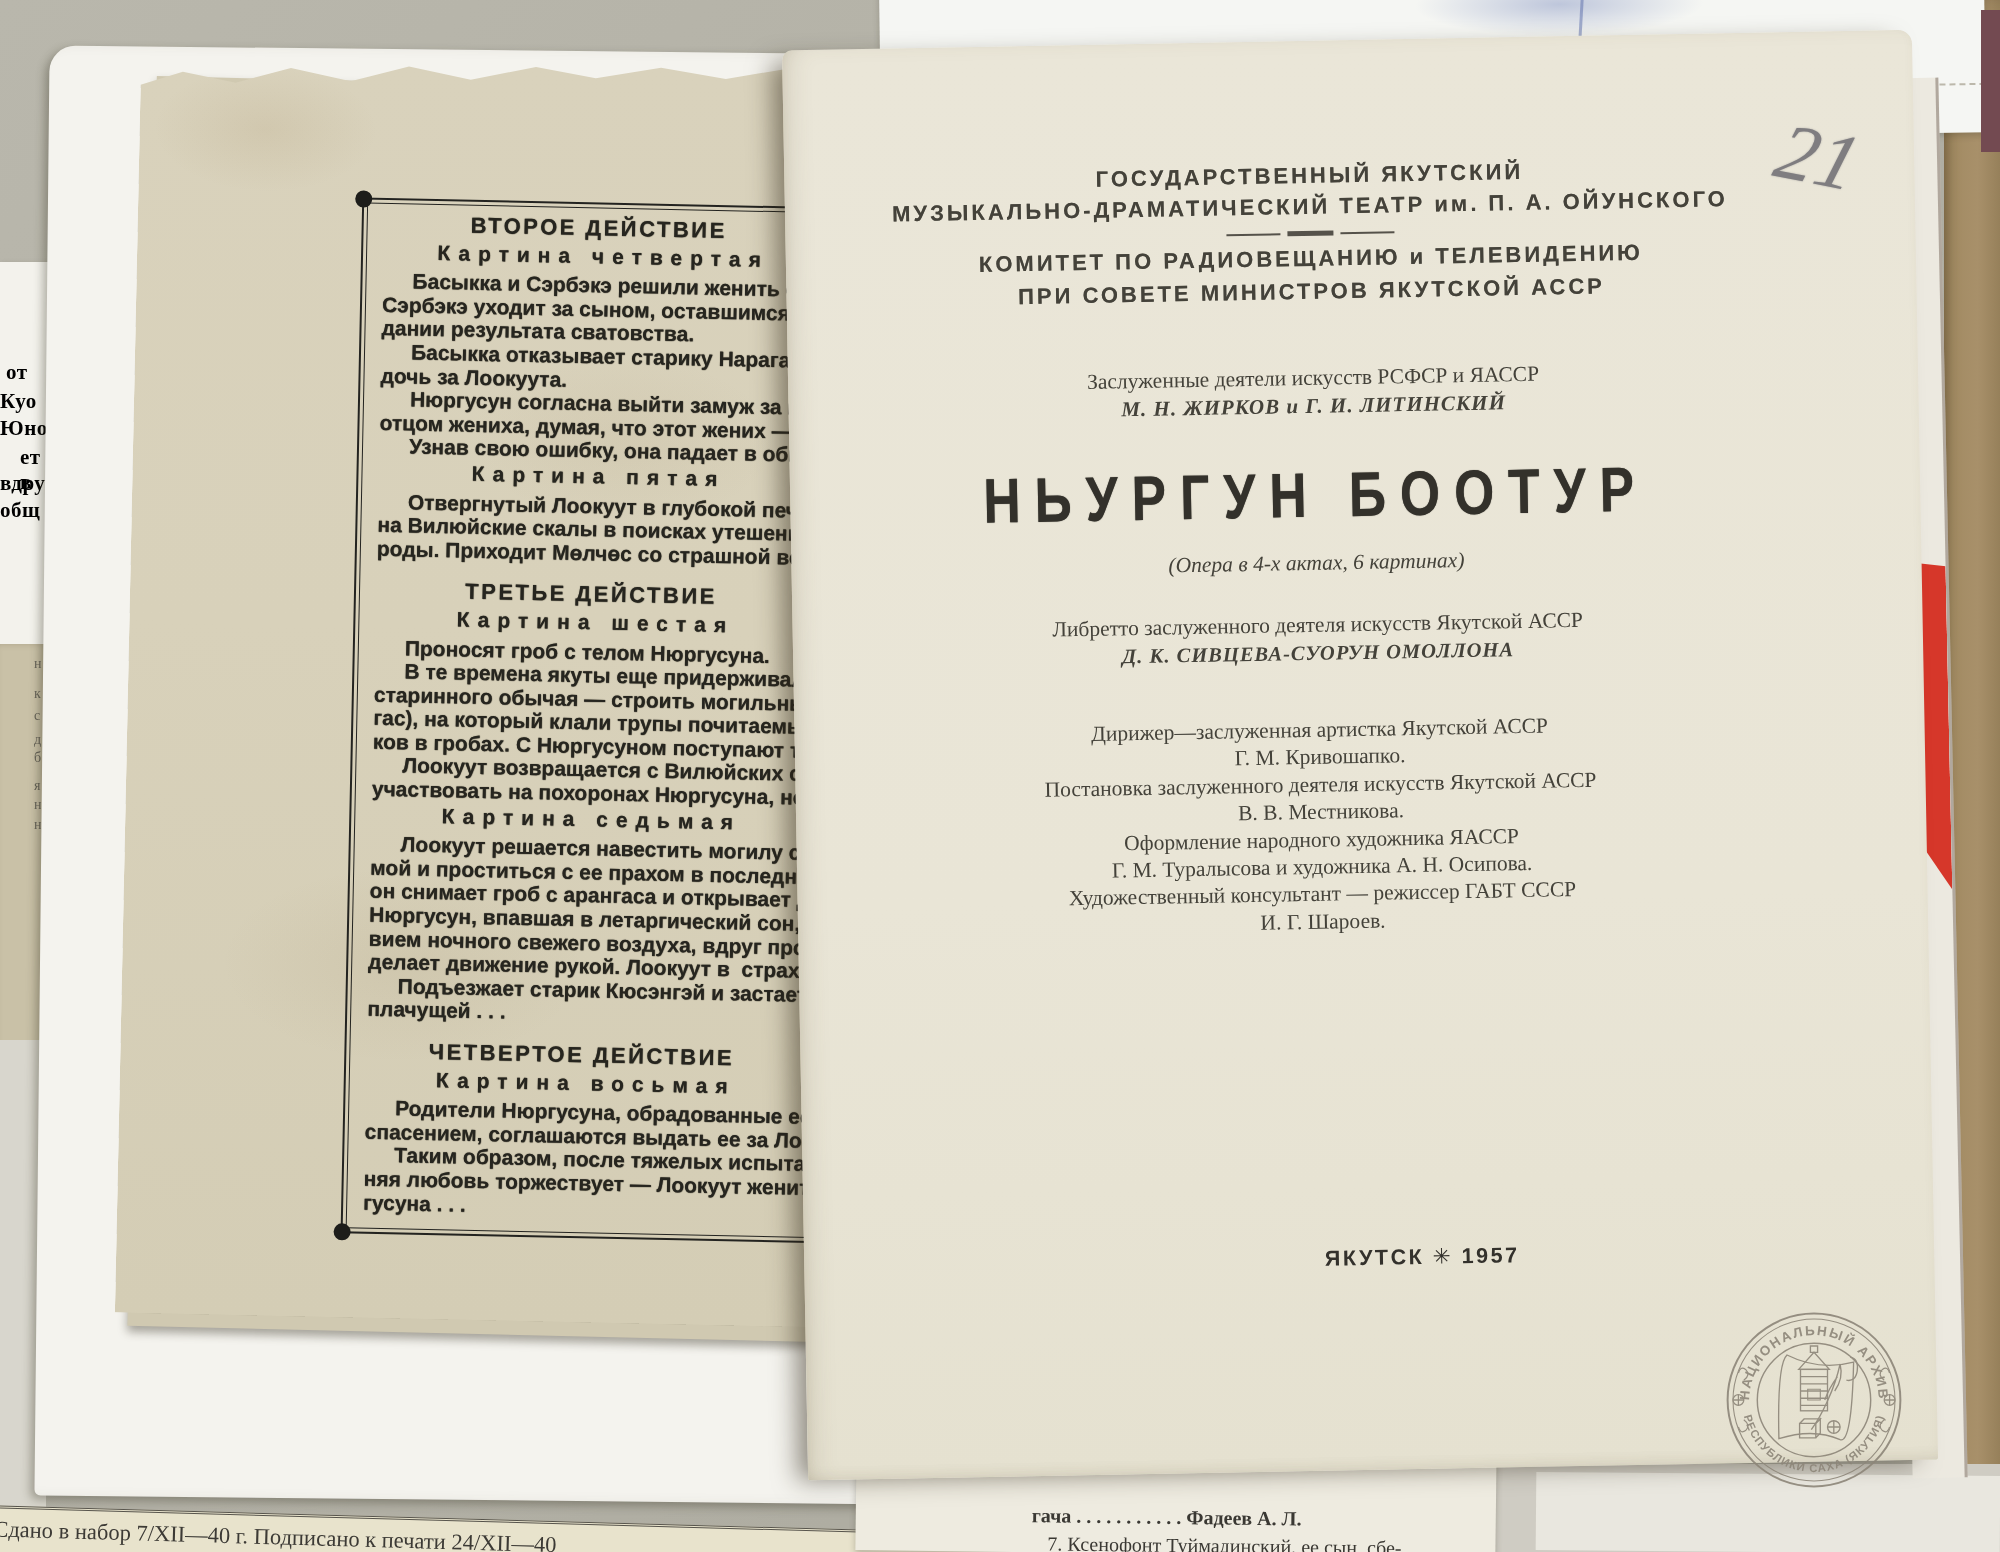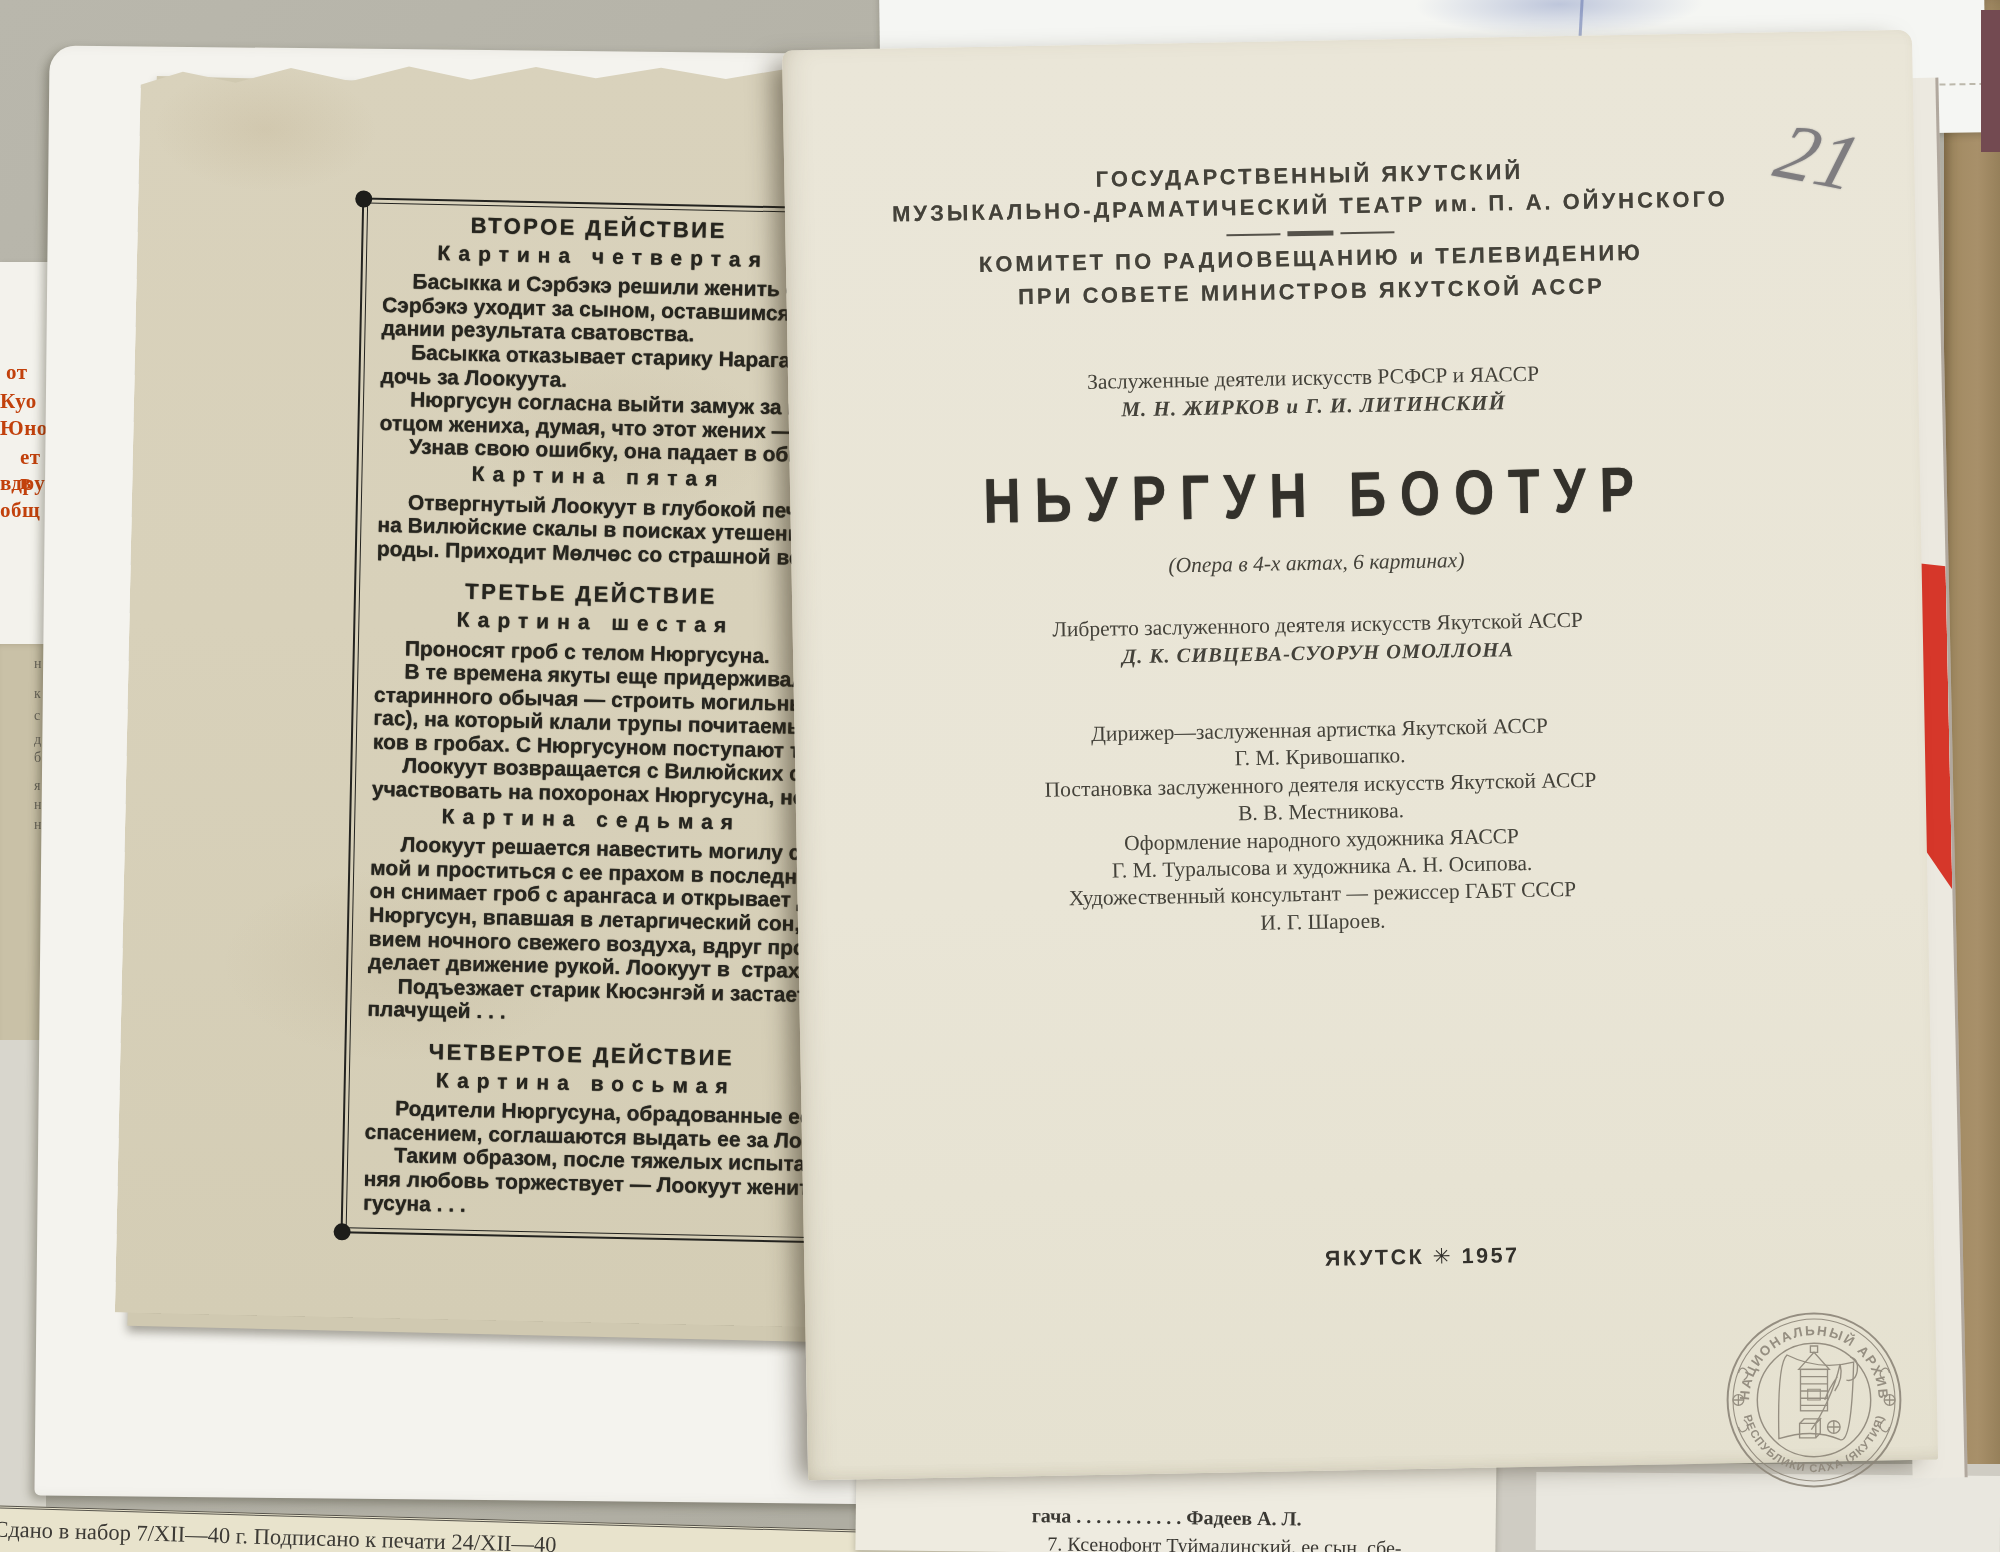--- a/index.html
+++ b/index.html
@@ -5,21 +5,21 @@
   html,body{margin:0;padding:0;background:#8e8c83;}
   #photo{position:relative;width:2000px;height:1552px;overflow:hidden;
     background:linear-gradient(135deg,#b9b7ac 0%,#b3b1a6 40%,#aaa89d 100%);
     font-family:"Liberation Sans","DejaVu Sans",sans-serif;}
   .abs{position:absolute;}
 
   
   #left-fragment-paper{left:0;top:262px;width:50px;height:382px;background:#f3f2ec;z-index:1;
     box-shadow:2px 2px 5px rgba(60,55,40,.25);overflow:hidden;}
   #left-fragment-paper span{position:absolute;font-family:"Liberation Serif","DejaVu Serif",serif;
-    font-weight:bold;font-size:21px;color:#c2410c;letter-spacing:.5px;}
+    font-weight:bold;font-size:21px;color:#000000;letter-spacing:.5px;}
   #tan-strip{left:0;top:644px;width:48px;height:420px;background:#c9c1a7;z-index:1;
     box-shadow:inset -4px 0 6px rgba(90,80,55,.25);}
   #tan-strip span{position:absolute;left:34px;font-family:"Liberation Serif","DejaVu Serif",serif;
     font-size:14px;color:#56544c;opacity:.85;}
   #left-lower-paper{left:0;top:1040px;width:46px;height:480px;background:#d8d6cd;z-index:1;}
 
   
   #white-sheet{left:42px;top:50px;width:872px;height:1450px;background:#f4f3ee;
     border-radius:26px 6px 6px 6px;transform:rotate(.6deg);z-index:2;
     box-shadow:-4px 4px 10px rgba(50,45,30,.35), inset -8px 0 18px -10px rgba(80,70,50,.25);}

